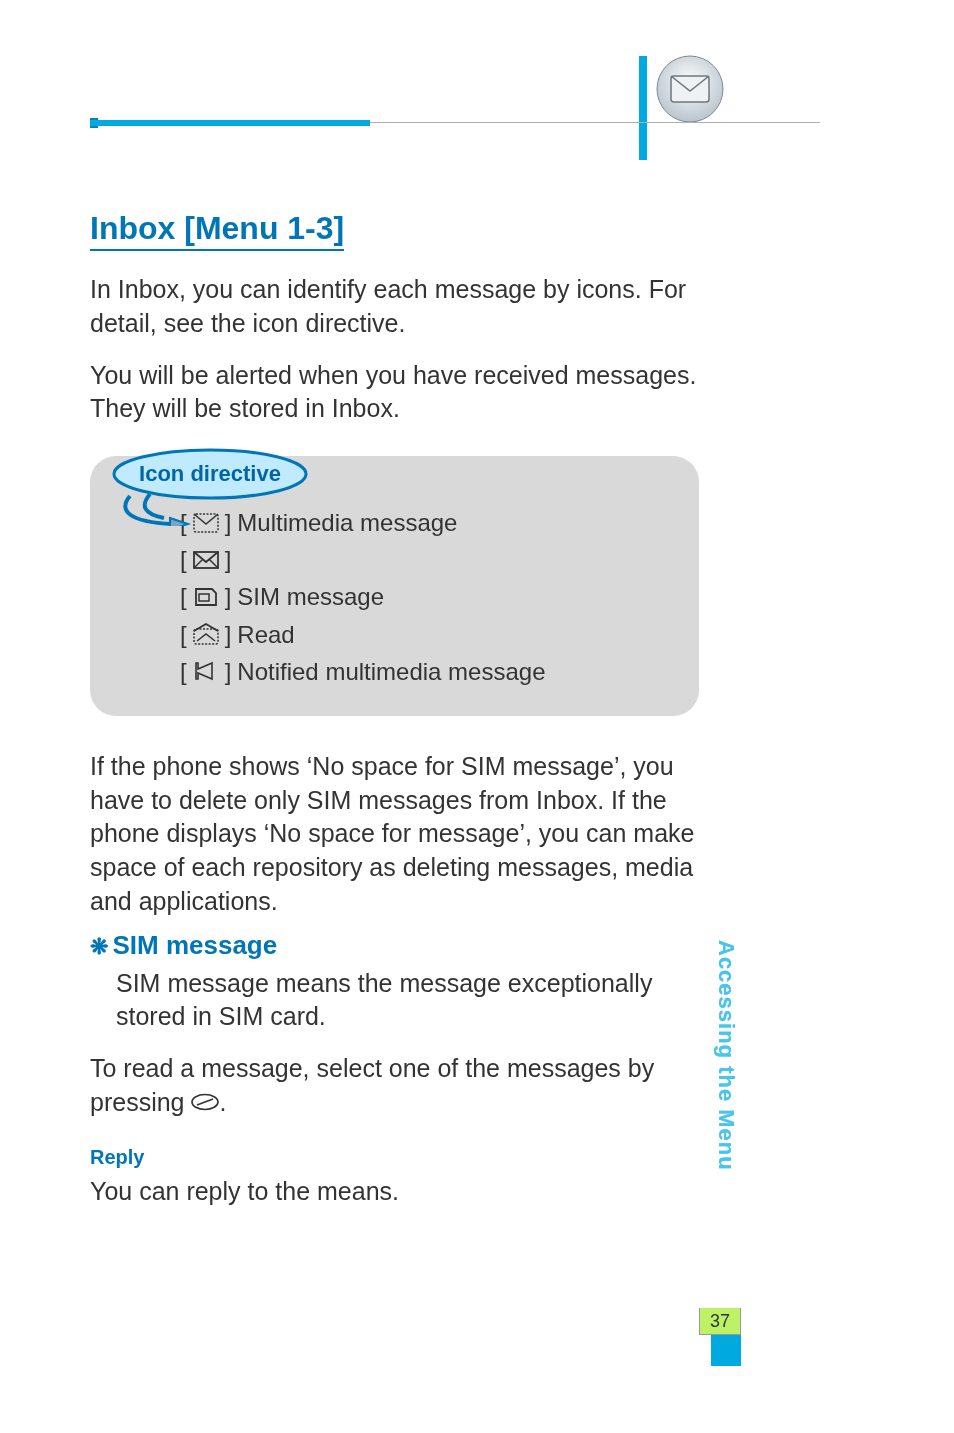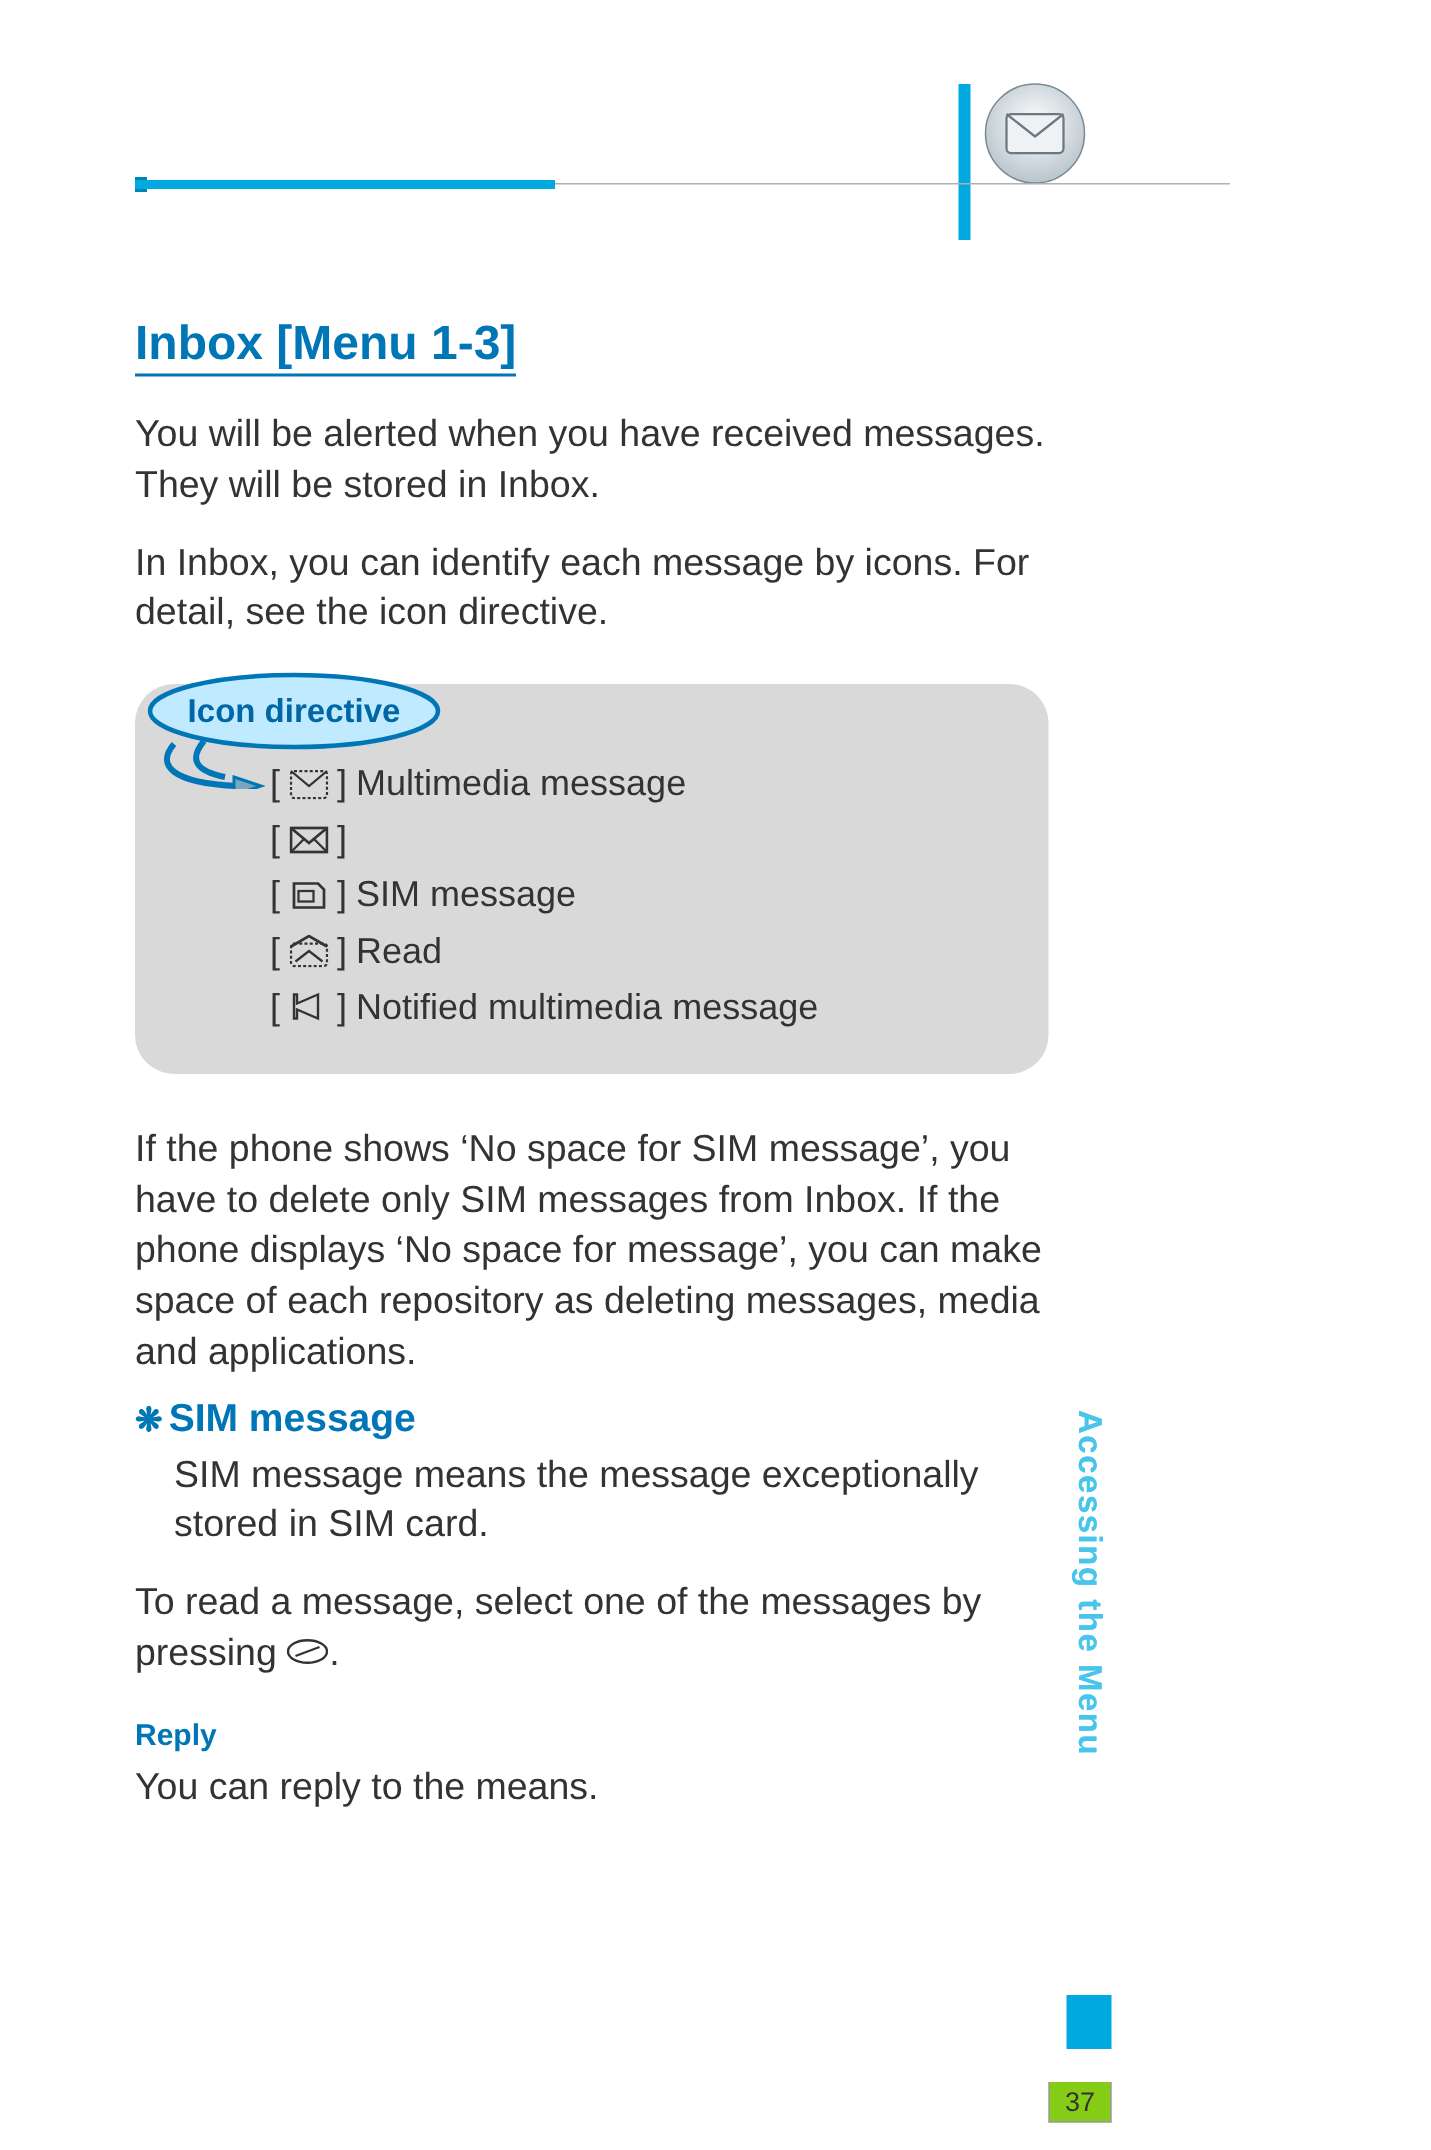--- a/index.html
+++ b/index.html
@@ -84,21 +84,21 @@
     margin: 18px 0 0 0;
     color: #333;
   }
   .bubble-wrap {
     margin-top: 30px;
     position: relative;
   }
   .bubble-label {
     position: absolute;
     top: -8px;
-    left: 6px;
+    left: 20px;
     z-index: 3;
   }
   .bubble-box {
     background: #d9d9d9;
     border-radius: 26px;
     padding: 48px 40px 26px 90px;
     margin-top: 26px;
   }
   .icon-row {
     font-size: 24px;
@@ -150,30 +150,30 @@
     position: absolute;
     right: 48px;
     top: 1330px;
     width: 30px;
     height: 36px;
     background: #00a9e0;
   }
   .page-num-box {
     position: absolute;
     right: 48px;
-    top: 1388px;
+    top: 1308px;
     width: 40px;
     height: 26px;
     border: 1px solid #999;
     border-top: none;
     font-size: 18px;
     text-align: center;
     line-height: 26px;
     color: #333;
-    background: #84cc16;
+    background: #bef264;
   }
 
   
   .ic {
     display:inline-flex;
     align-items:center;
     justify-content:center;
     width:26px;
     height:20px;
     vertical-align:middle;
@@ -214,22 +214,22 @@
       </svg>
     </div>
   </div>
   <div class="teal-square"></div>
   <div class="teal-bar"></div>
   <div class="thin-line"></div>
 
   <div class="content">
     <h1 class="section-title">Inbox [Menu 1-3]</h1>
 
+    <p class="body">In Inbox, you can identify each message by icons. For detail, see the icon directive.</p>
     <p class="body">You will be alerted when you have received messages. They will be stored in Inbox.</p>
-    <p class="body">In Inbox, you can identify each message by icons. For detail, see the icon directive.</p>
 
     <div class="bubble-wrap">
       <div class="bubble-label">
         <svg width="220" height="78" viewBox="0 0 220 78">
           <ellipse cx="100" cy="26" rx="96" ry="24" fill="#bfeaff" stroke="#0076b6" stroke-width="3"></ellipse>
           <text x="100" y="33" text-anchor="middle" font-family="Arial" font-size="22" font-weight="bold" fill="#0066a4">Icon directive</text>
           <path d="M 40 46 C 30 58, 34 66, 54 70" fill="none" stroke="#0076b6" stroke-width="4"></path>
           <path d="M 20 48 C 8 62, 18 74, 62 76" fill="none" stroke="#0076b6" stroke-width="4"></path>
           <polygon points="60,70 78,76 60,82" fill="#7aa6bd" stroke="#0076b6" stroke-width="2"></polygon>
         </svg>

